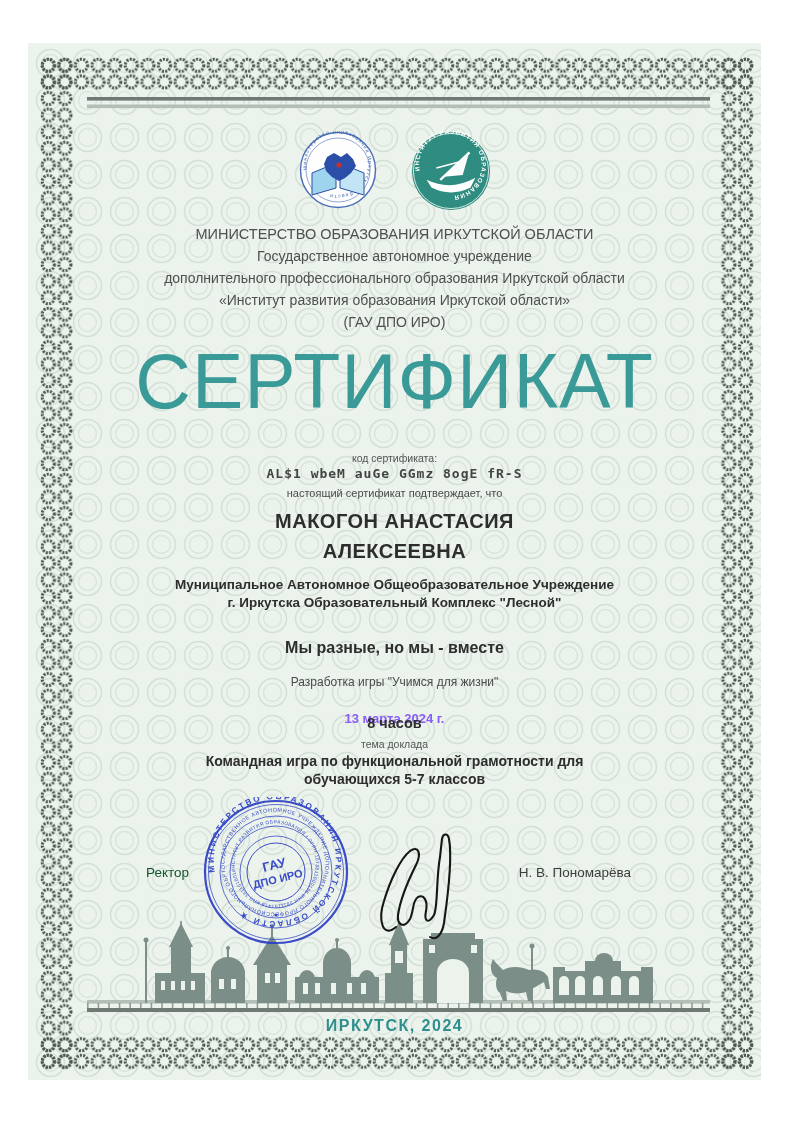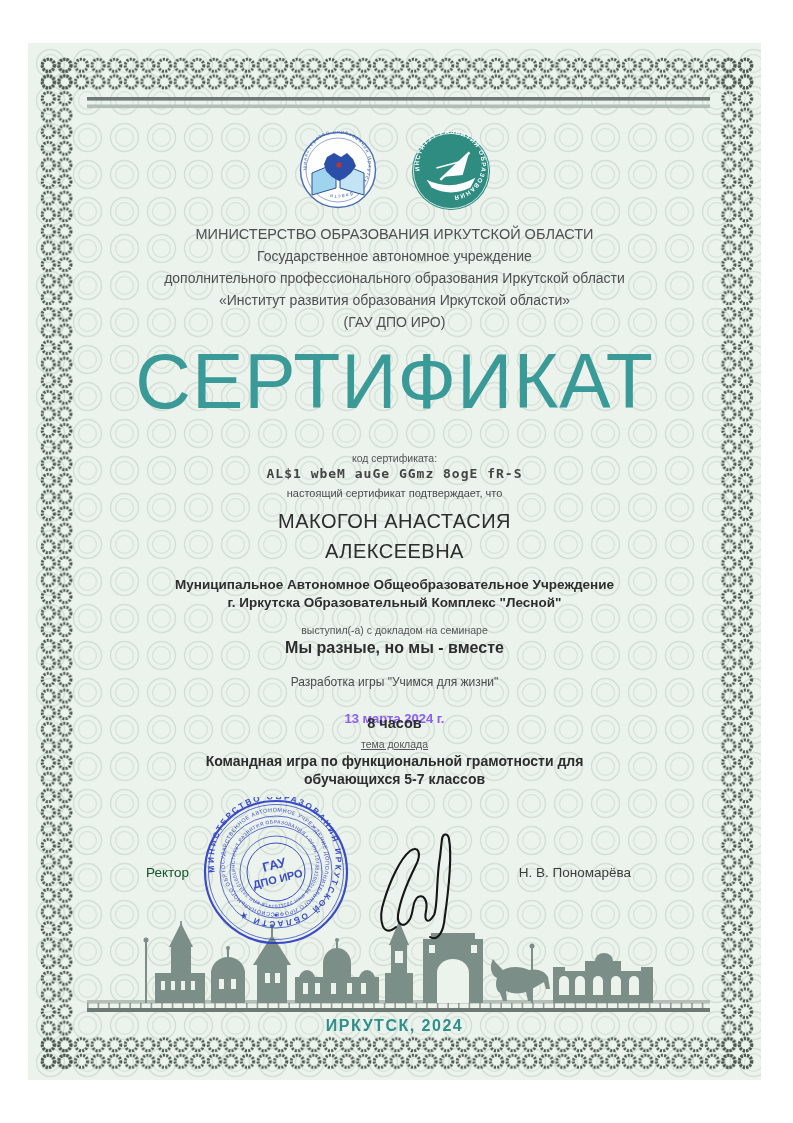--- a/index.html
+++ b/index.html
@@ -8,28 +8,28 @@
   .frame{position:absolute;left:0;top:0;z-index:0;}
   .cline{position:absolute;left:46px;right:46px;text-align:center;z-index:2;color:#3c3c3c;}
   .logos{position:absolute;top:88px;left:0;right:0;display:flex;justify-content:center;gap:34px;z-index:2;}
   .hdr{top:180px;font-size:14px;line-height:22px;color:#4f4f4f;}
   .hdr .l1{font-size:14.5px;}
   .title{top:292px;font-size:77px;font-weight:500;color:#3a9a98;letter-spacing:1px;line-height:92px;}
   .lbl{font-size:10.5px;color:#555555;}
   .code-label{top:409px;}
   .code{top:423px;font-family:"DejaVu Sans Mono",monospace;font-weight:bold;font-size:13px;color:#444;letter-spacing:1px;}
   .confirm{top:444px;font-size:11px;color:#4a4a4a;}
-  .name{top:463px;font-size:20px;font-weight:normal;color:#2d2d2d;line-height:30px;letter-spacing:.5px;}
+  .name{top:463px;font-size:20px;font-weight:bold;color:#2d2d2d;line-height:30px;letter-spacing:.5px;}
   .org{top:533px;font-size:13.5px;font-weight:bold;color:#2d2d2d;line-height:18px;text-align:center;}
   .action{top:581px;}
   .seminar{top:596px;font-size:16px;font-weight:bold;color:#2d2d2d;}
   .subtitle{top:632px;font-size:12px;color:#4a4a4a;}
   .date{top:668px;font-size:13px;font-weight:bold;color:#8b5cf6;}
   .duration{top:672px;font-size:14.5px;font-weight:bold;color:#2d2d2d;}
-  .topic-label{top:695px;text-decoration:underline;}
+  .topic-label{top:695px;}
   .topic{top:709px;font-size:14px;font-weight:bold;color:#2d2d2d;line-height:18px;}
   .rector{position:absolute;left:118px;top:822px;font-size:13.5px;color:#14532d;z-index:2;}
   .signer{position:absolute;left:452px;top:822px;width:190px;text-align:center;font-size:13.5px;color:#3c3c3c;z-index:2;}
   .stamp{position:absolute;left:173px;top:754px;z-index:4;opacity:.92;}
   .signature{position:absolute;left:346px;top:788px;z-index:3;}
   .city{position:absolute;left:113px;top:878px;z-index:1;}
   .footer{top:974px;font-size:16px;font-weight:600;color:#2e8f8d;letter-spacing:1.5px;z-index:2;}
 </style>
 </head>
 <body>
@@ -106,21 +106,20 @@
   <div class="cline name">
     <div>МАКОГОН АНАСТАСИЯ</div>
     <div>АЛЕКСЕЕВНА</div>
   </div>
 
   <div class="cline org">
     <div>Муниципальное Автономное Общеобразовательное Учреждение</div>
     <div>г. Иркутска Образовательный Комплекс "Лесной"</div>
   </div>
 
-  <div class="cline lbl action">выступил(-а) с докладом на семинаре</div>
   <div class="cline seminar">Мы разные, но мы - вместе</div>
   <div class="cline subtitle">Разработка игры "Учимся для жизни"</div>
   <div class="cline date">13 марта 2024 г.</div>
   <div class="cline duration">8 часов</div>
   <div class="cline lbl topic-label">тема доклада</div>
   <div class="cline topic">
     <div>Командная игра по функциональной грамотности для</div>
     <div>обучающихся 5-7 классов</div>
   </div>
 

